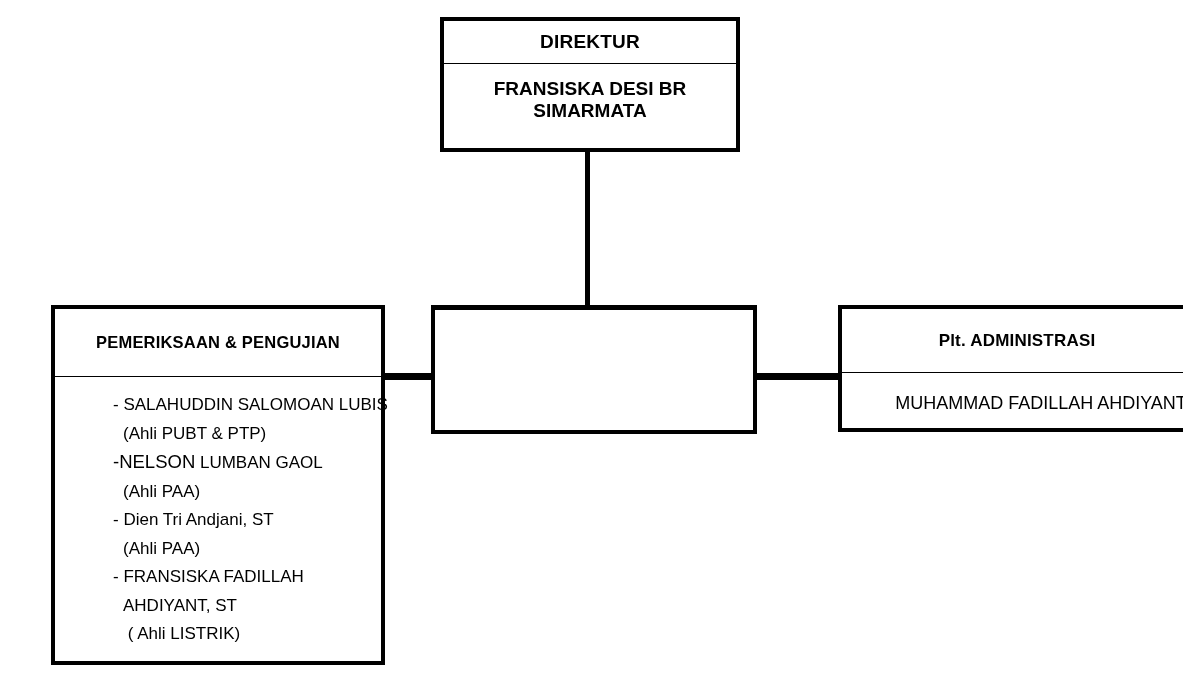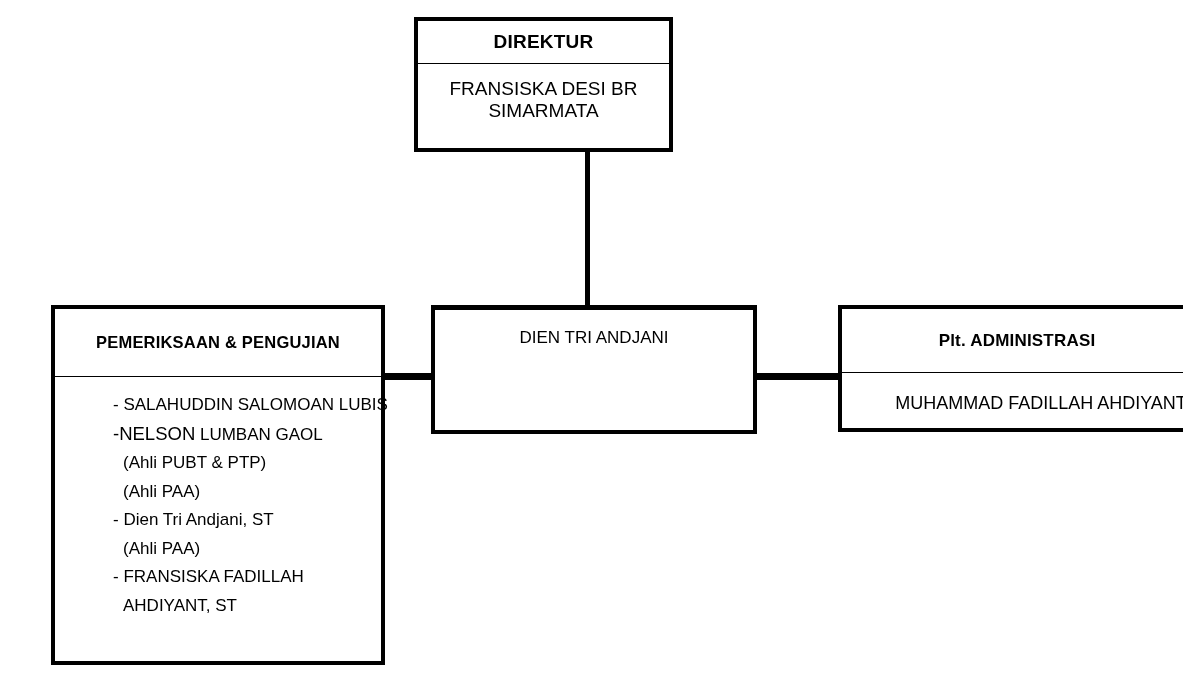--- a/index.html
+++ b/index.html
@@ -48,33 +48,33 @@
     box-sizing: border-box;
     display: flex;
     align-items: center;
     justify-content: center;
     text-align: center;
     padding: 0 4px;
   }
 
   
   #box-direktur {
-    left: 414px;
+    left: 440px;
     top: 17px;
-    width: 259px;
+    width: 300px;
     height: 135px;
   }
   #box-direktur .box-header {
     height: 42px;
     font-size: 19px;
   }
   #box-direktur .box-body {
     height: 88px;
     font-size: 19px;
-    font-weight: normal;
+    font-weight: bold;
     align-items: flex-start;
     padding-top: 14px;
   }
 
   
   #box-keuangan {
     left: 431px;
     top: 305px;
     width: 326px;
     height: 129px;
@@ -180,33 +180,33 @@
     <div class="box-header">DIREKTUR</div>
     <div class="box-divider"></div>
     <div class="box-body">FRANSISKA DESI BR SIMARMATA</div>
   </div>
 
   <div class="org-box" id="box-pemeriksaan">
     <div class="box-header">PEMERIKSAAN &amp; PENGUJIAN</div>
     <div class="box-divider"></div>
     <div class="box-list">
       <div class="list-line">- SALAHUDDIN SALOMOAN LUBIS</div>
+      <div class="list-line indent">(Ahli PUBT &amp; PTP)</div>
       <div class="list-line"><span class="nelson-lead">-NELSON</span><span class="nelson-tail"> LUMBAN GAOL</span></div>
-      <div class="list-line indent">(Ahli PUBT &amp; PTP)</div>
       <div class="list-line indent">(Ahli PAA)</div>
       <div class="list-line">- Dien Tri Andjani, ST</div>
       <div class="list-line indent">(Ahli PAA)</div>
       <div class="list-line">- FRANSISKA FADILLAH</div>
       <div class="list-line indent">AHDIYANT, ST</div>
+      <div class="list-line indent"> ( Ahli LISTRIK)</div>
     </div>
   </div>
 
   <div class="org-box" id="box-keuangan">
     <div class="box-divider"></div>
-    <div class="box-body">DIEN TRI ANDJANI</div>
   </div>
 
   <div class="org-box" id="box-administrasi">
     <div class="box-header">Plt. ADMINISTRASI</div>
     <div class="box-divider"></div>
     <div class="box-body">MUHAMMAD FADILLAH AHDIYANT</div>
   </div>
 
 </div>
 

